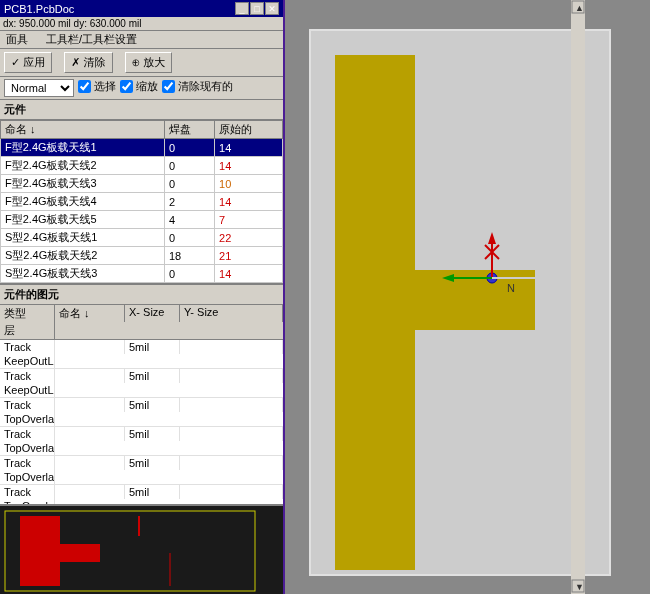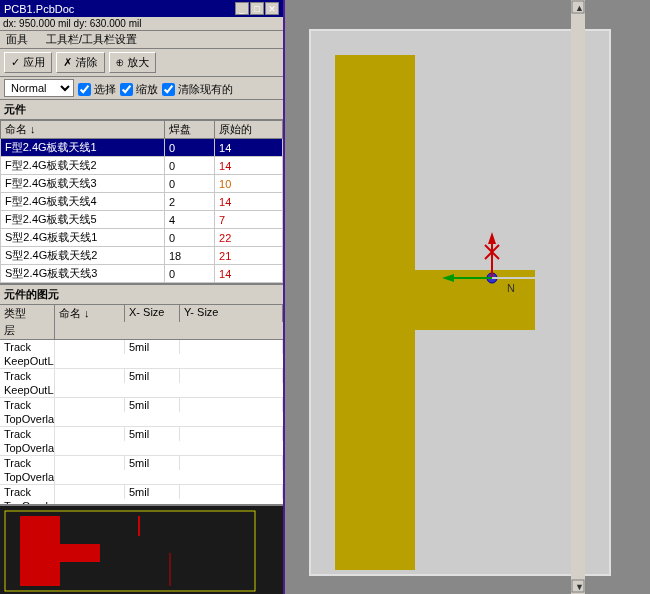--- a/index.html
+++ b/index.html
@@ -70,39 +70,39 @@
       padding: 0 3px;
     }
 
     
     .toolbar {
       background: #d4d0c8;
       border-bottom: 1px solid #808080;
       padding: 3px 4px;
       display: flex;
       align-items: center;
-      gap: 4px;
+      gap: 12px;
     }
     .btn {
       background: #d4d0c8;
       border: 1px solid;
       border-color: #ffffff #808080 #808080 #ffffff;
       padding: 2px 6px;
       font-size: 11px;
       cursor: pointer;
       display: flex; align-items: center; gap: 2px;
     }
 
     
     .mode-row {
       background: #d4d0c8;
       border-bottom: 1px solid #808080;
       padding: 2px 4px;
       display: flex;
-      align-items: flex-end;
+      align-items: flex-start;
       gap: 4px;
     }
     .select-box {
       background: white;
       border: 1px solid #808080;
       padding: 1px 2px;
       font-size: 11px;
       width: 70px;
     }
     .checkbox-group {

